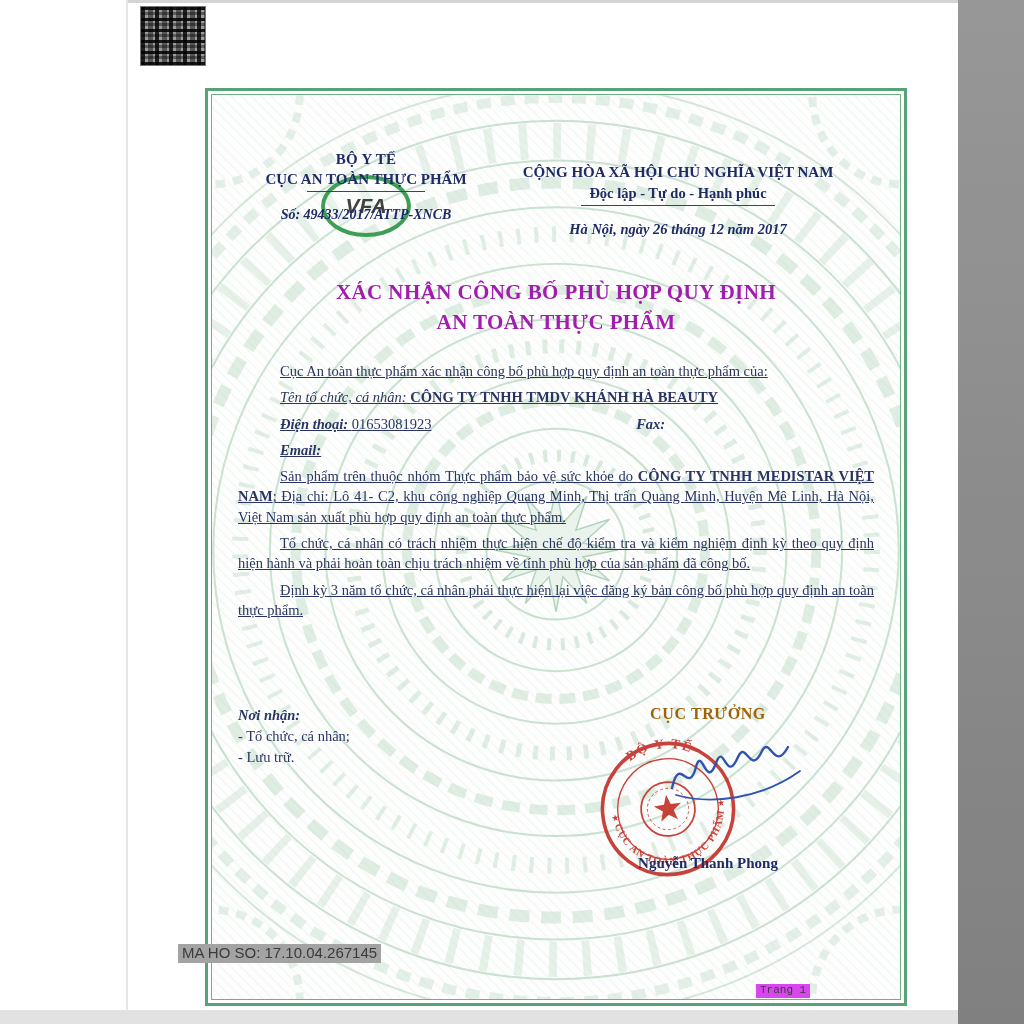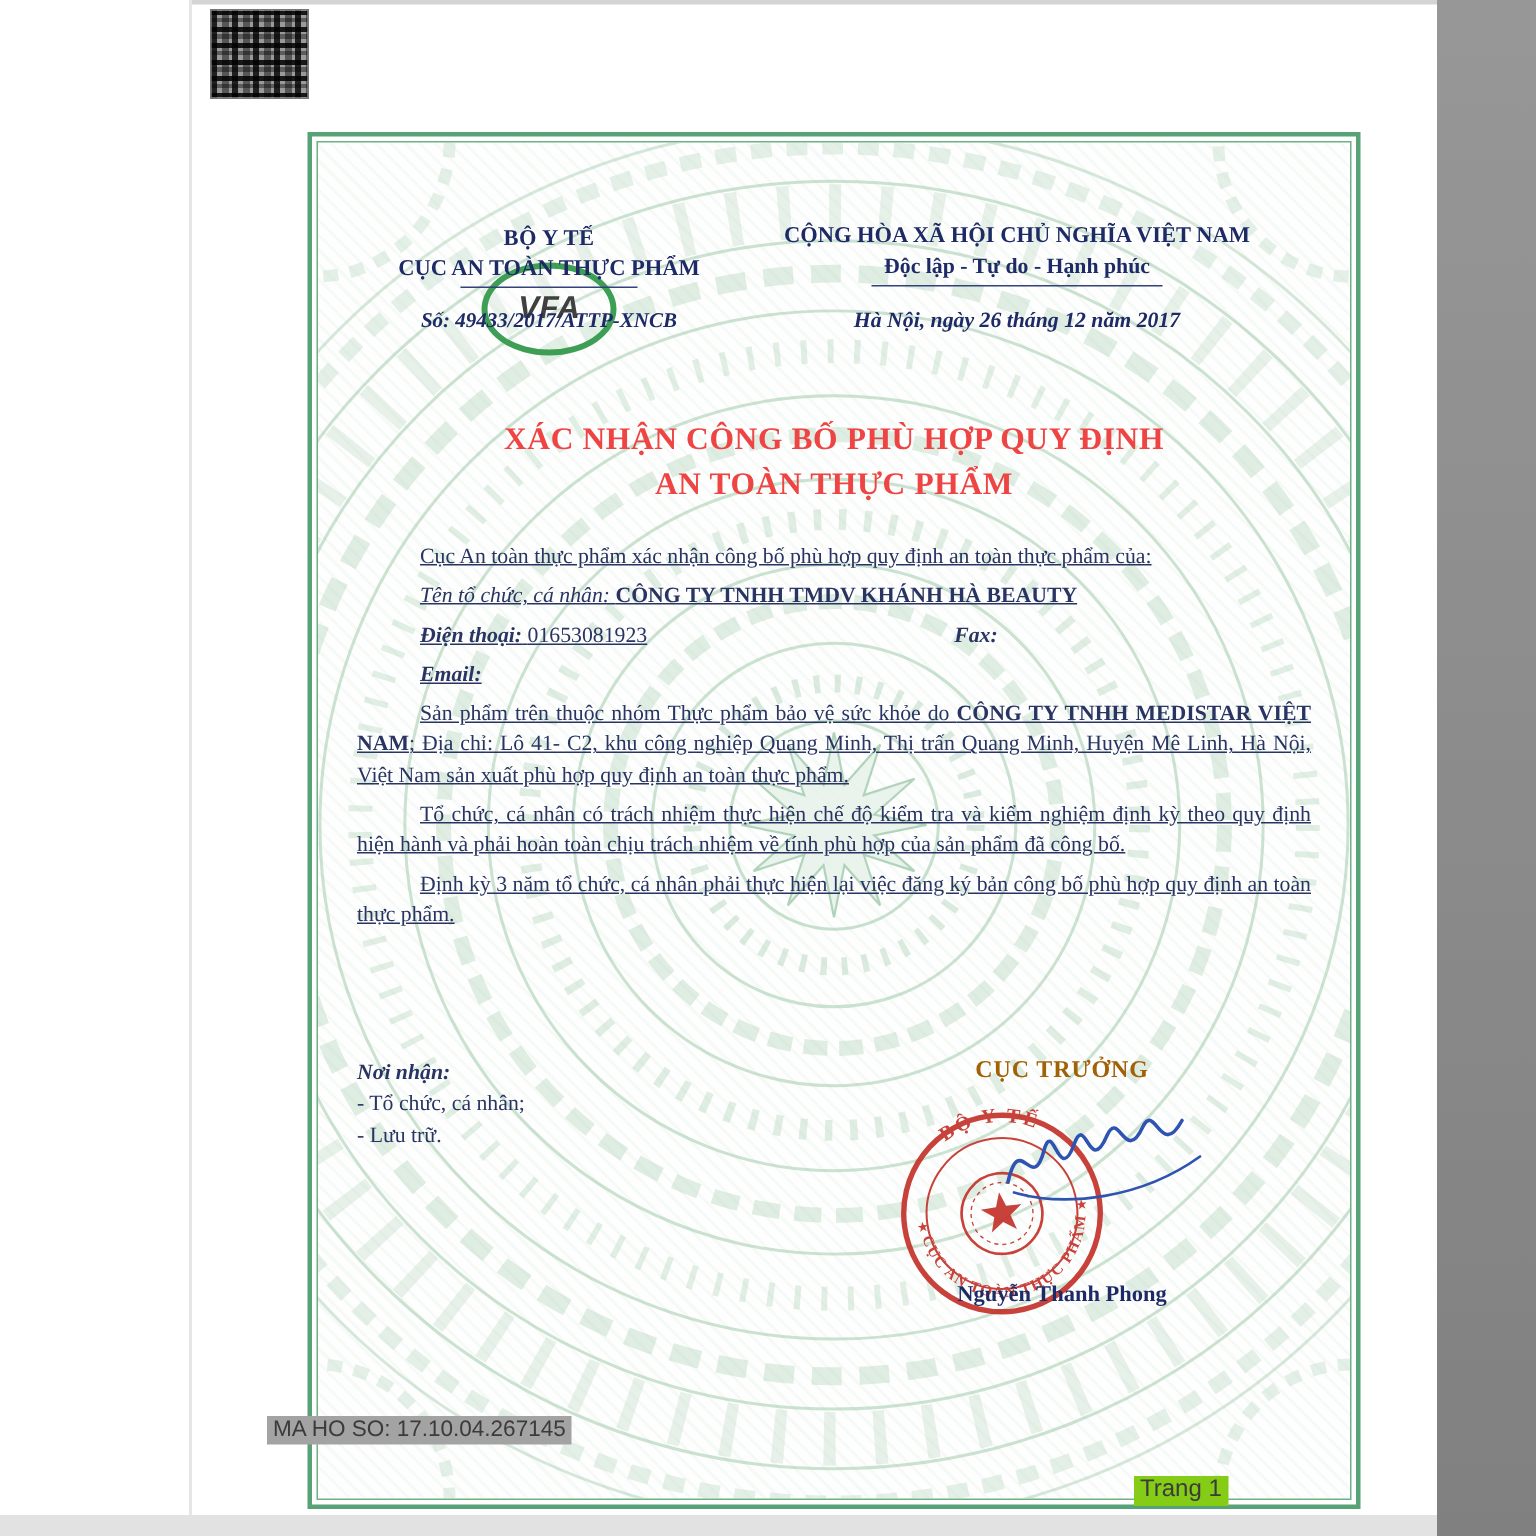--- a/index.html
+++ b/index.html
@@ -38,28 +38,28 @@
   .dept { font-weight:bold; font-size:15px; margin-top:3px; }
   .hdr-rule { width:118px; height:1px; background:#33427a; margin:3px auto 0; position:relative; z-index:2; }
   .so-line { margin-top:15px; font-style:italic; font-weight:bold; font-size:14px; position:relative; z-index:2; }
   .vfa { position:absolute; left:50%; top:24px; transform:translateX(-50%); width:90px; height:62px;
          border:4px solid #3f9e55; border-radius:50%; background:rgba(255,255,255,.12); z-index:1;
          display:flex; align-items:center; justify-content:center; }
   .vfa span { color:#404040; font-weight:bold; font-style:italic; font-size:21px;
               font-family:"Liberation Sans", sans-serif; }
 
   .hdr-right { position:absolute; left:268px; top:58px; width:404px; text-align:center; color:#1e2a66; }
-  .country { font-weight:bold; font-size:15px; }
+  .country { font-weight:bold; font-size:15px;margin-top:15px; }
   .motto { display:inline-block; font-weight:bold; font-size:14.5px; margin-top:4px;
            padding:0 8px 3px; border-bottom:1.5px solid #33427a; }
   .dateline { margin-top:15px; font-style:italic; font-weight:bold; font-size:14.5px; }
 
   
   .title { position:absolute; left:0; right:0; top:186px; text-align:center;
-           color:#ef4444; font-weight:bold; font-size:21px; line-height:1.45; letter-spacing:.4px; }
+           color:#a21caf; font-weight:bold; font-size:21px; line-height:1.45; letter-spacing:.4px; }
 
   
   .docbody { position:absolute; left:30px; right:30px; top:270px; font-size:14.5px; line-height:1.4; }
   .docbody p { margin:0 0 6px; text-align:justify;text-decoration:underline; }
   .ind { text-indent:42px; }
   .rel { position:relative; }
   .it { font-style:italic; }
   .bit { font-style:italic; font-weight:bold; }
   .b { font-weight:bold; }
   .fax { position:absolute; left:56%; }
@@ -72,22 +72,22 @@
   .signtitle { font-weight:bold; font-size:16px; letter-spacing:.6px; }
   .stamp { position:absolute; left:390px; top:648px; width:140px; height:140px; opacity:.92;
            transform:rotate(-8deg); }
   .signature { position:absolute; left:458px; top:642px; width:145px; height:80px; }
   .signername { position:absolute; left:360px; top:764px; width:280px; text-align:center;
                 font-weight:bold; font-size:15px; color:#1e2a66; }
 
   
   .mahoso { position:absolute; left:178px; top:944px; z-index:5; font-family:"Liberation Sans",sans-serif;
             font-size:15px; color:#3b3b3b; background:#a3a3a3; padding:0 4px 2px; }
-  .trang { position:absolute; left:756px; top:984px; z-index:5; font-family:Liberation Sans, sans-serif;
-           font-size:16px; color:#3b3b3b; background:#84cc16; padding:0 4px 2px; }
+  .trang { position:absolute; left:756px; top:984px; z-index:5; font-family:Liberation Mono, monospace;
+           font-size:11px; color:#3b3b3b; background:#d946ef; padding:0 4px 2px; }
 </style>
 </head>
 <body>
 
 <div class="screen">
 
   <div class="edge-top"></div>
   <div class="page-left-edge"></div>
   <div class="qr"></div>
 

